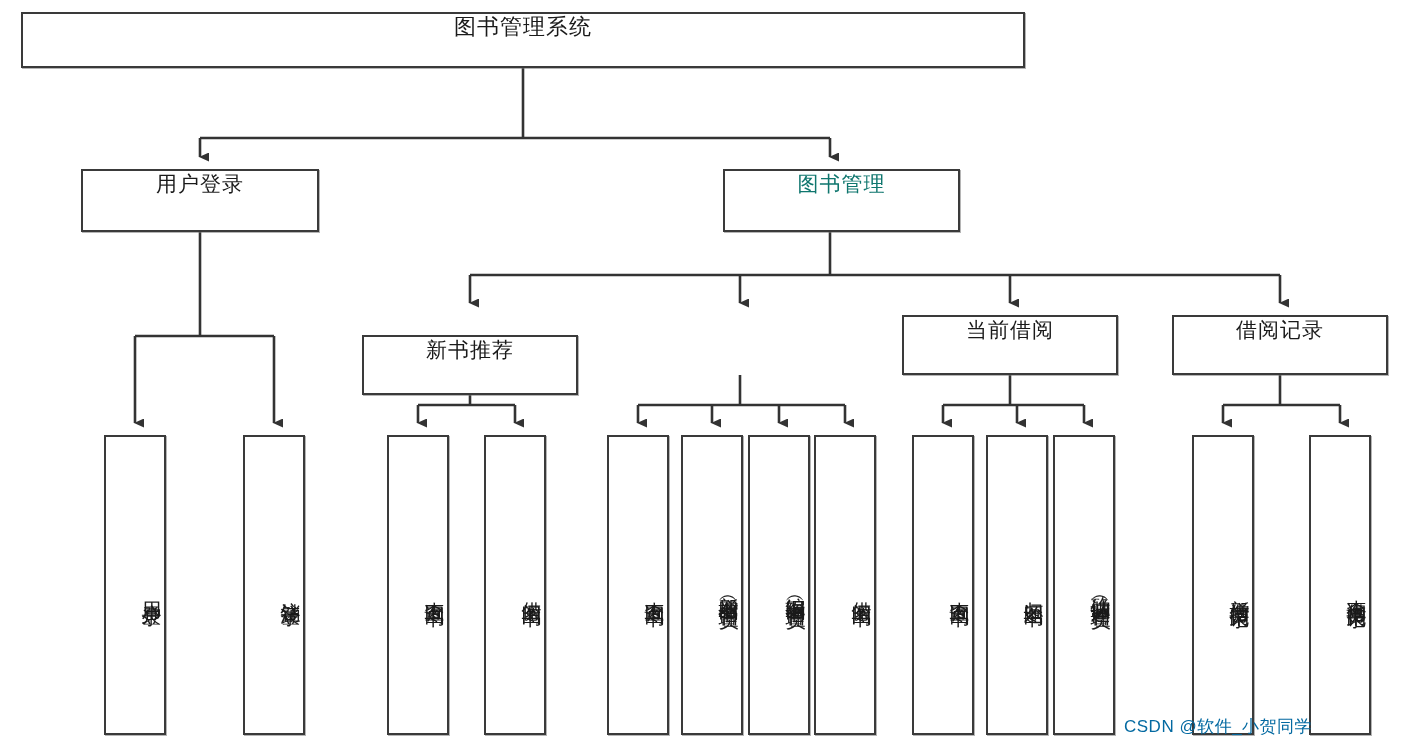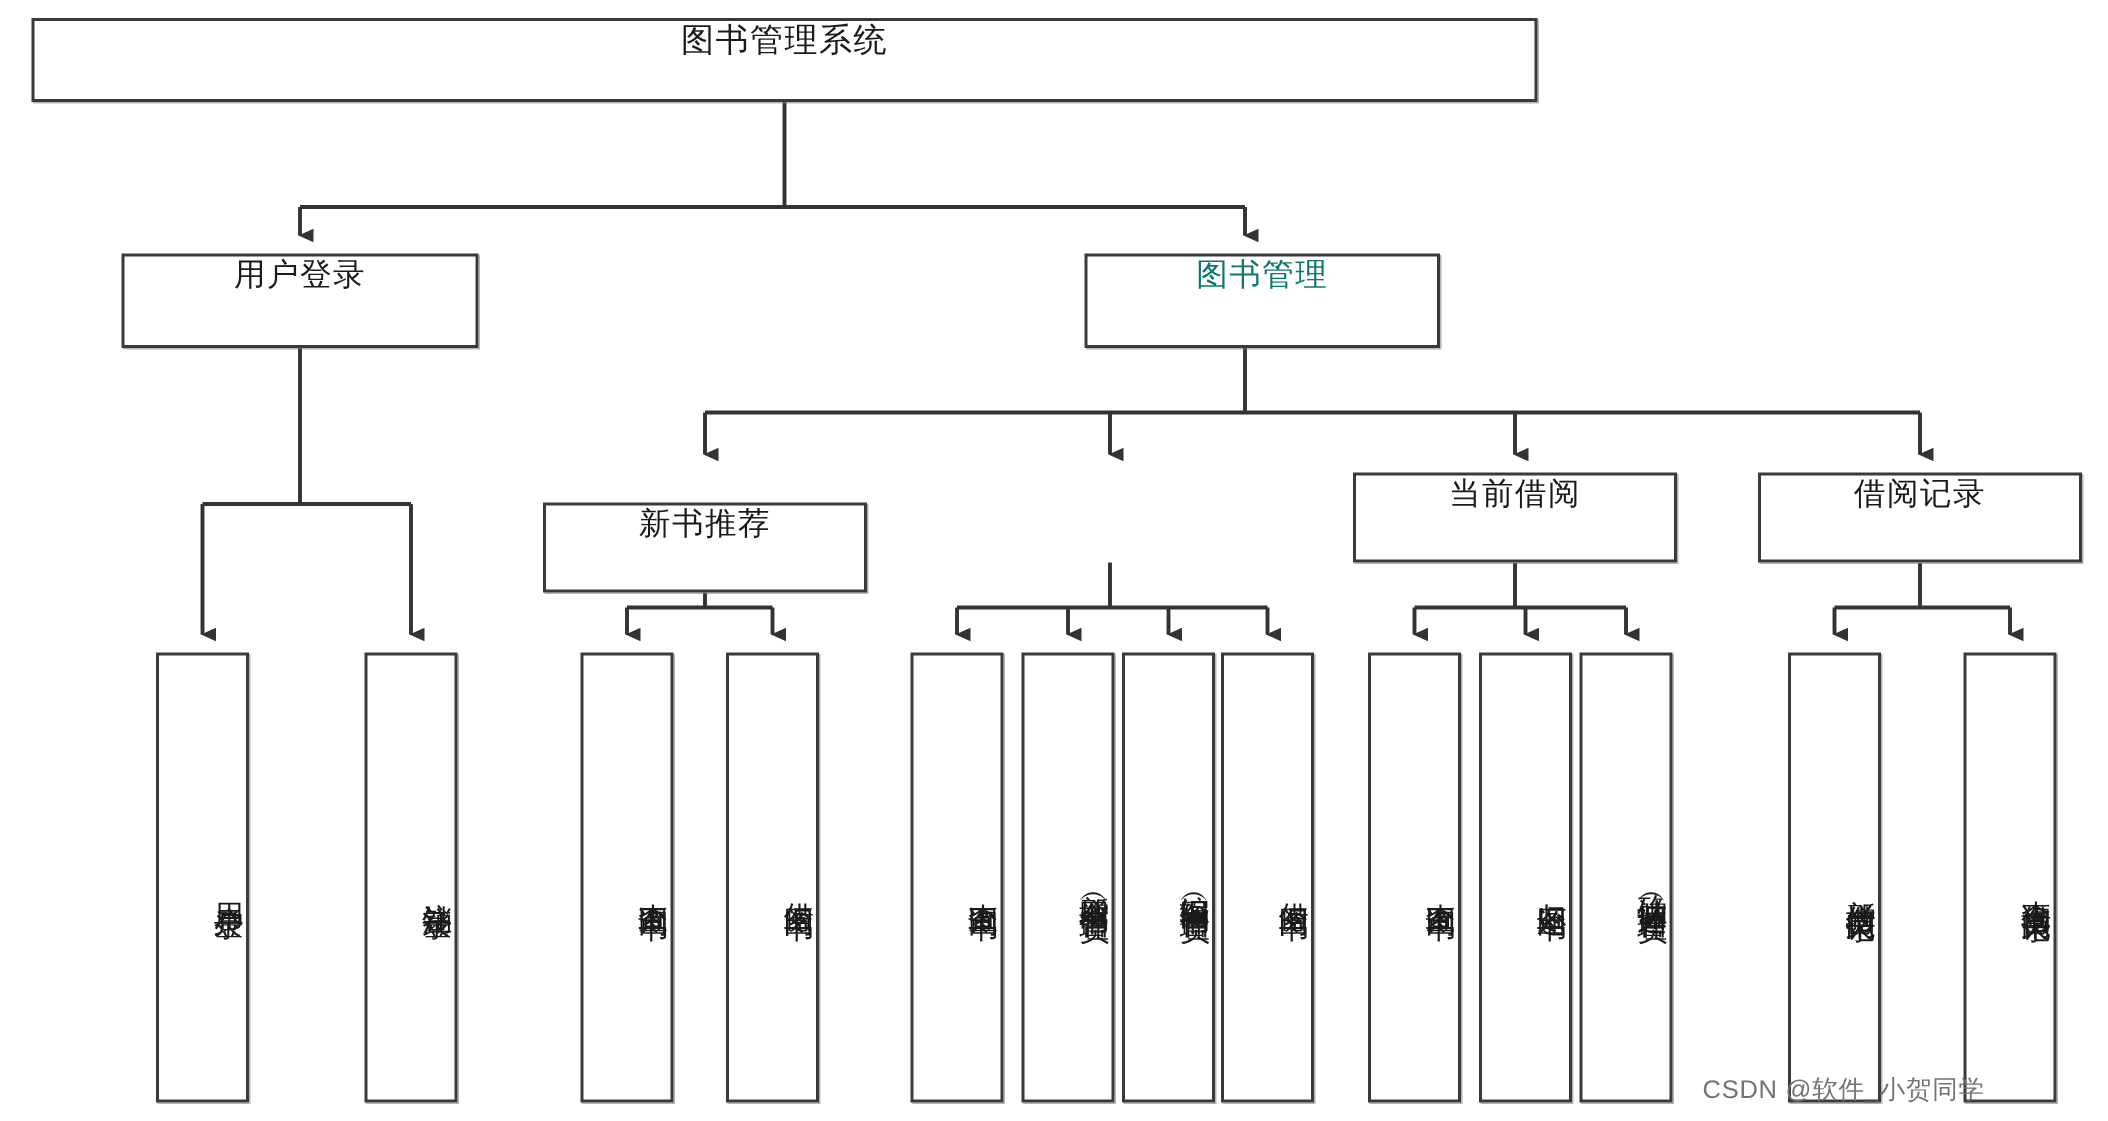--- a/index.html
+++ b/index.html
@@ -179,15 +179,15 @@
   <div class="node node-v" style="left: 1053px; top: 435px; width: 62px; height: 300px; border-color: rgb(58, 58, 58); background: rgb(255, 255, 255); color: rgb(26, 26, 26);">
     <span>确认归还（管理员）</span>
   </div>
   <div class="node node-v" style="left: 1192px; top: 435px; width: 62px; height: 300px; border-color: rgb(58, 58, 58); background: rgb(255, 255, 255); color: rgb(26, 26, 26);">
     <span>新增借阅记录</span>
   </div>
   <div class="node node-v" style="left: 1309px; top: 435px; width: 62px; height: 300px; border-color: rgb(58, 58, 58); background: rgb(255, 255, 255); color: rgb(26, 26, 26);">
     <span>查询借阅记录</span>
   </div>
 
-  <div class="watermark" style="left: 1124px; top: 715px; color: #737373; margin-left: 11px;">CSDN @软件_小贺同学</div>
+  <div class="watermark" style="left: 1124px; top: 715px; color: #0369a1;">CSDN @软件_小贺同学</div>
 
 </div>
 
 </body></html>

